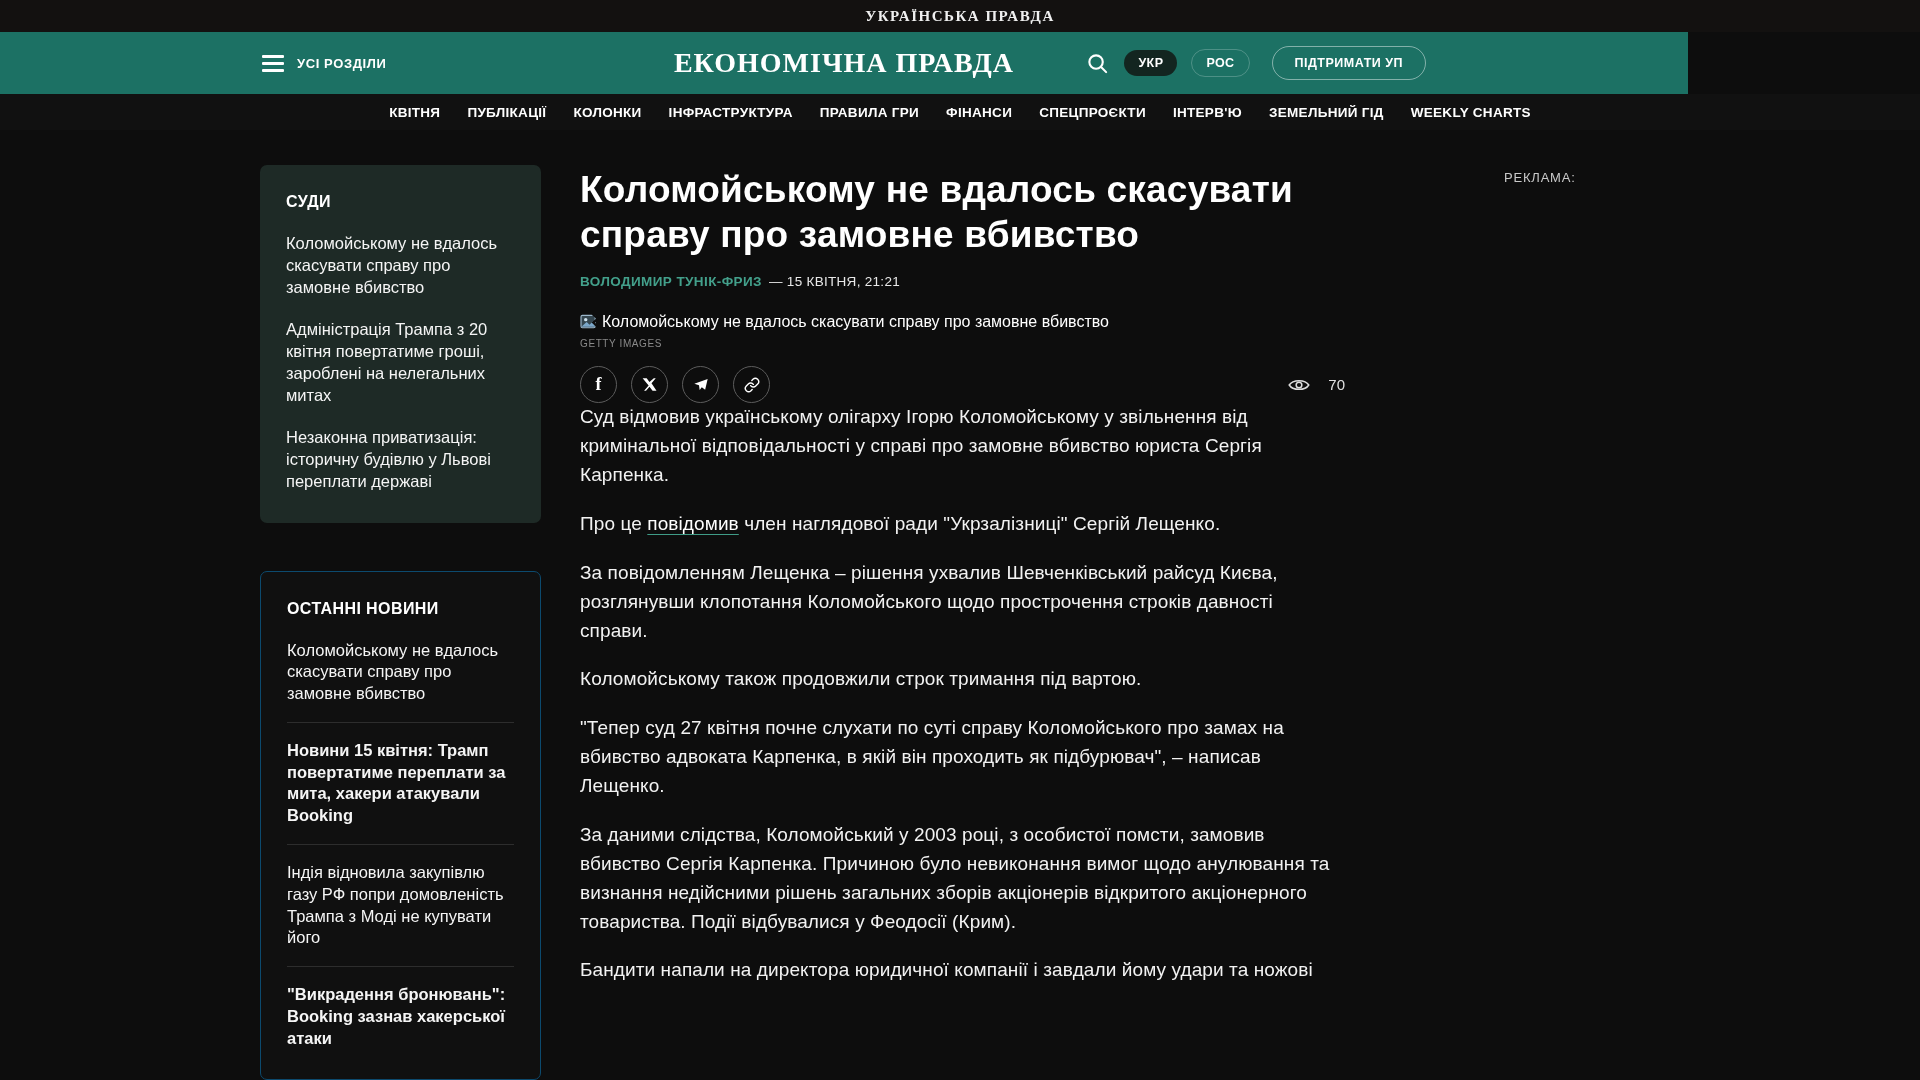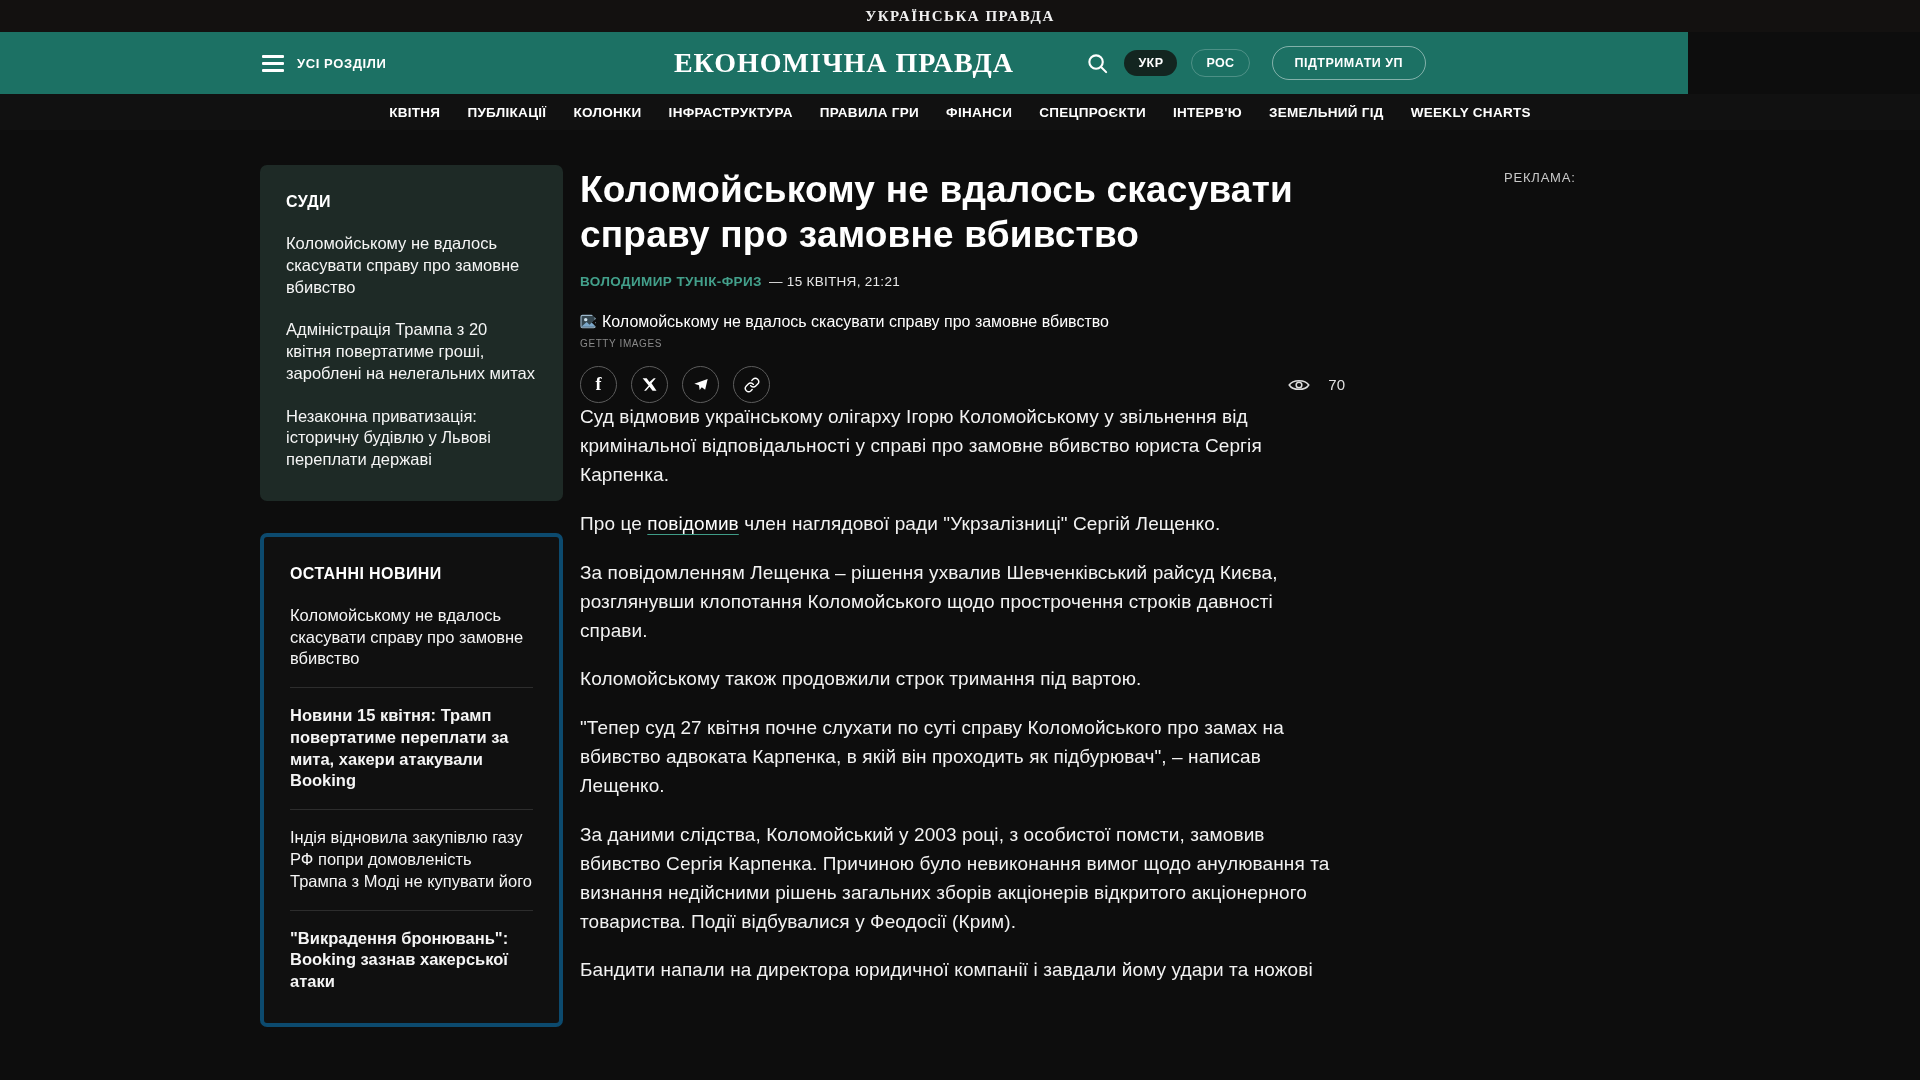--- a/index.html
+++ b/index.html
@@ -54,33 +54,33 @@
   
   .navbar {
     position:absolute; left:0; top:94px; width:1920px; height:36px;
     background:#111111; display:flex; align-items:center; justify-content:center; gap:27px;
   }
   .nav-item {
     font-size:13.5px; font-weight:700; color:#ffffff; letter-spacing:0.3px;
     cursor:pointer; white-space:nowrap;
   }
   
-  .sidebar { position:absolute; left:260px; top:165px; width:303px; }
+  .sidebar { position:absolute; left:260px; top:165px; width:281px; }
   .side-box-topic {
     background:#1e2a26; border-radius:7px; padding:28px 26px 30px 26px;
   }
   .side-box-title {
     font-size:16px; font-weight:700; color:#fff; letter-spacing:0.4px; margin-bottom:22px;
   }
   .topic-item {
     font-size:16.5px; line-height:1.32; color:#f5f5f5; cursor:pointer; margin-bottom:21px;
   }
   .topic-item:last-child { margin-bottom:0; }
   .side-box-latest {
-    margin-top:32px; background:#101010; border:4px solid #0c4a6e; border-radius:7px;
+    margin-top:48px; background:#101010; border:1px solid #0c4a6e; border-radius:7px;
     padding:28px 26px 30px 26px;
   }
   .latest-item { font-size:16.5px; line-height:1.32; color:#f5f5f5; cursor:pointer; }
   .latest-item.bold { font-weight:700; }
   .latest-divider { height:1px; background:#2d2d2d; margin:17px 0; }
   
   .main { position:absolute; left:580px; top:167px; width:765px; }
   .article-title {
     font-size:37px; line-height:1.22; font-weight:700; color:#ffffff; letter-spacing:0.2px;
   }

